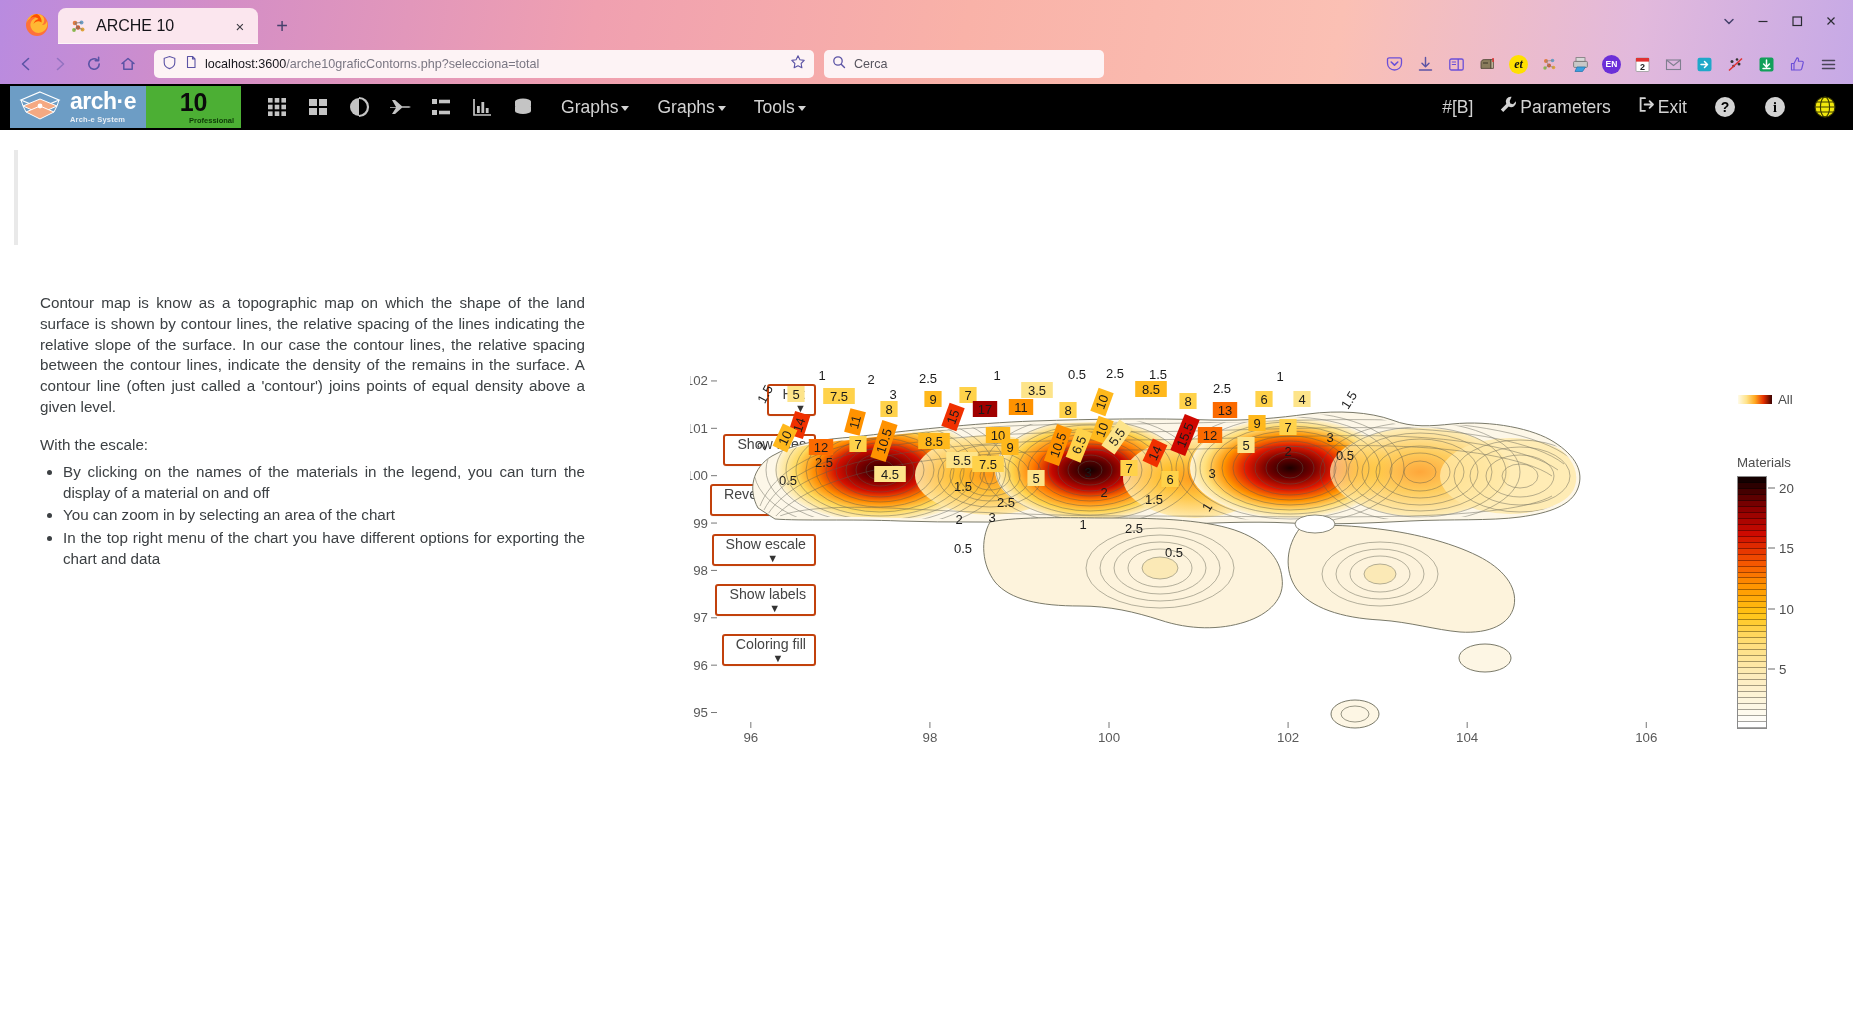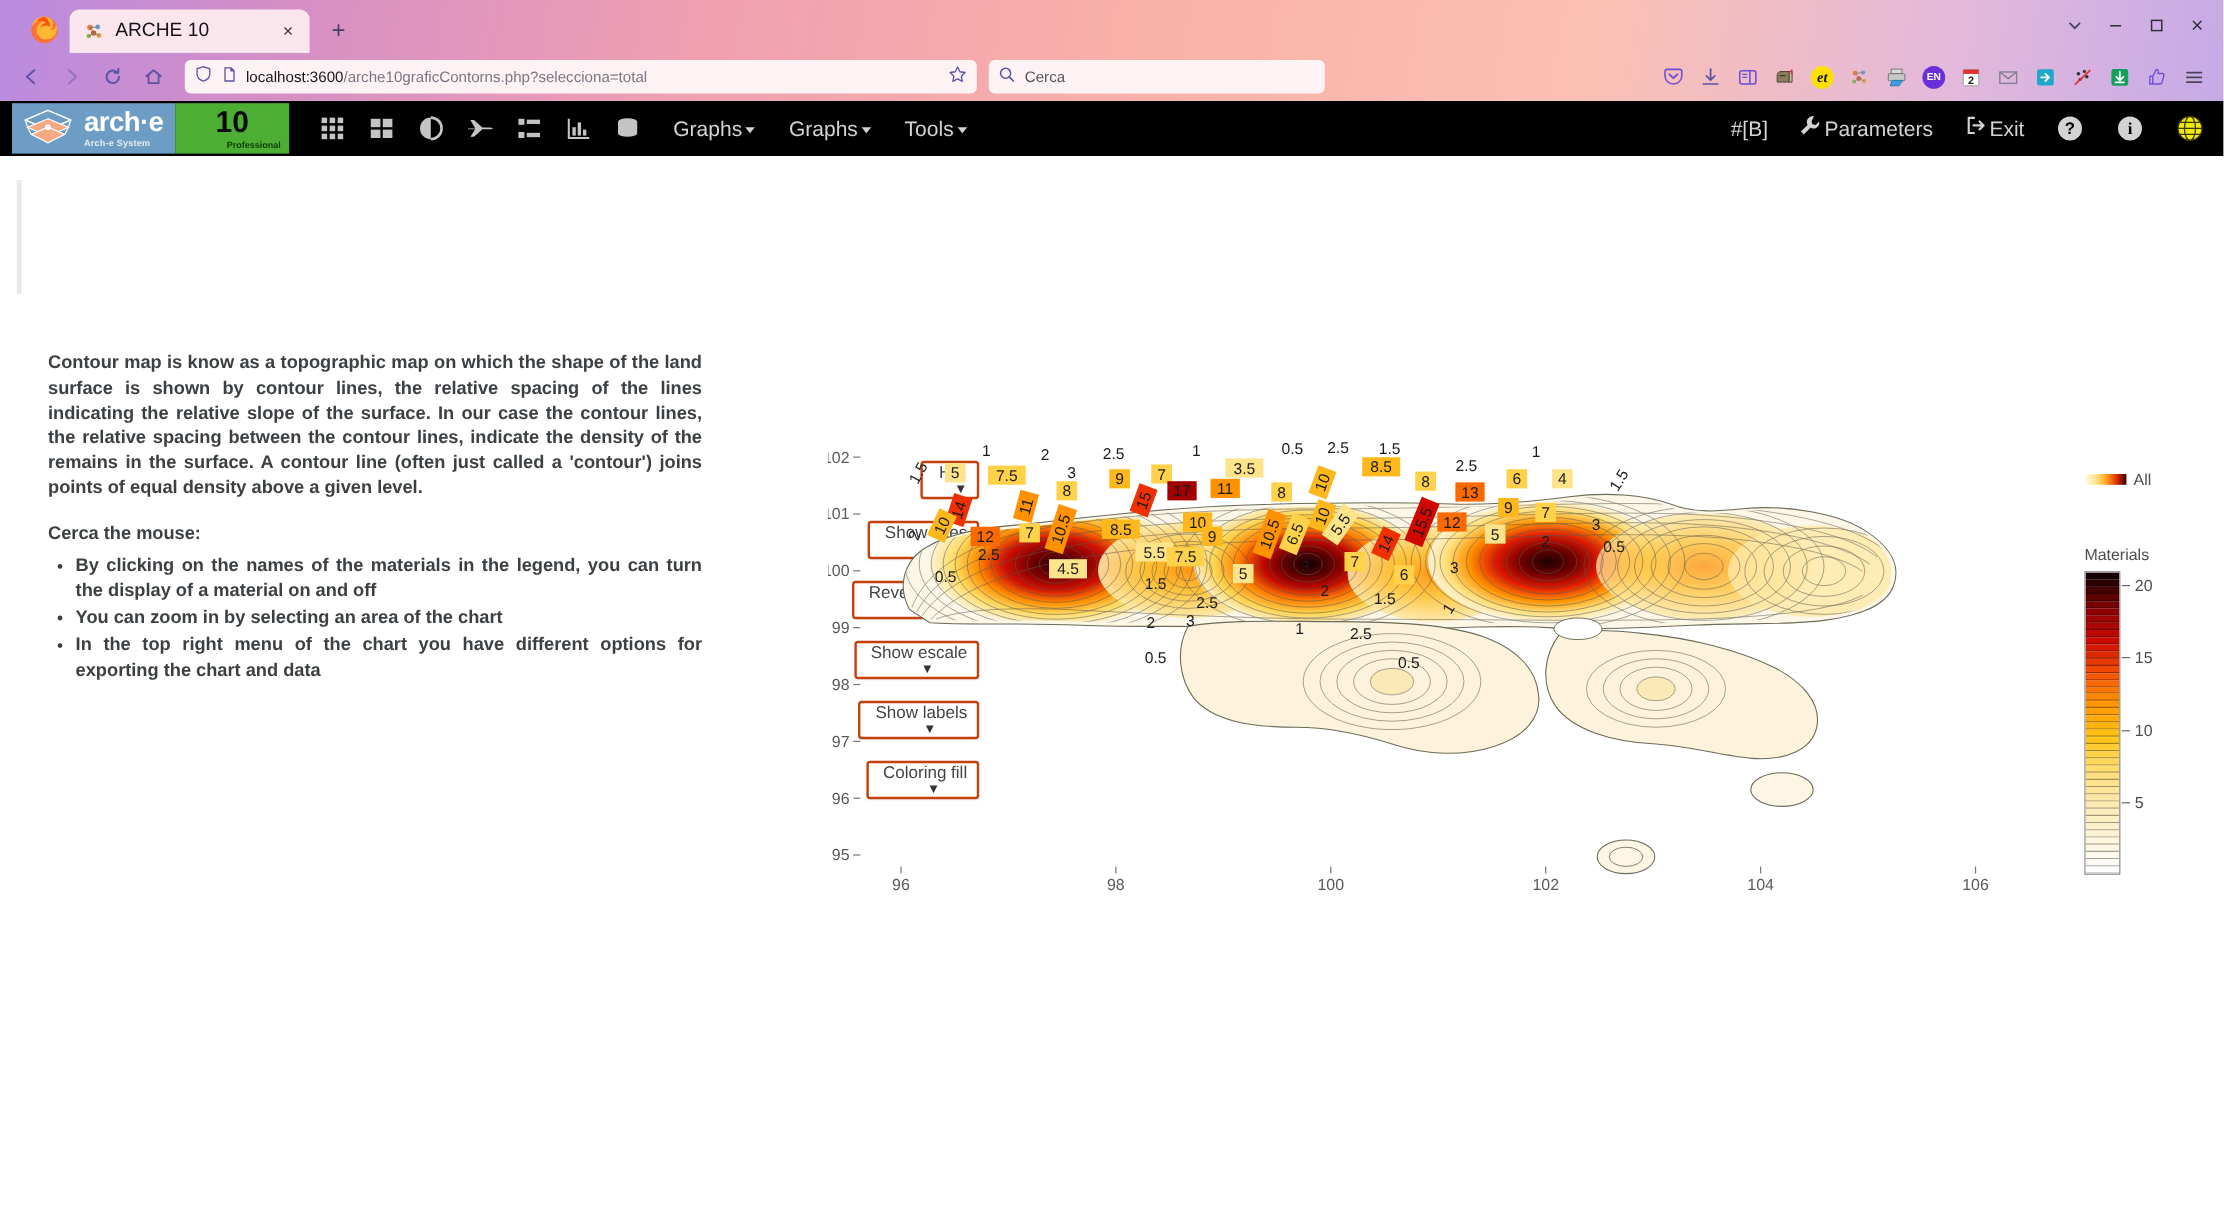--- a/index.html
+++ b/index.html
@@ -214,21 +214,20 @@
     background: #e9e9e9;
   }
   #intro {
     position: absolute;
     left: 40px; top: 163px;
     width: 545px;
     font-size: 15.2px;
     color: #3c4043;
     line-height: 1.37;
     text-align: justify;
-    font-weight: bold;
   }
   #intro p { margin: 0 0 17px 0; }
   #intro ul { margin: 6px 0 0 0; padding-left: 23px; }
   #intro li { margin-bottom: 2px; text-align: justify; }
 
   
   #controls {
     position: absolute;
     left: 646px; top: 254px;
     width: 170px;
@@ -657,21 +656,21 @@
     </div>
   </div>
 </div>
 
 <div id="page">
 
   <div id="leftbar"></div>
 
   <div id="intro">
     <p>Contour map is know as a topographic map on which the shape of the land surface is shown by contour lines, the relative spacing of the lines indicating the relative slope of the surface. In our case the contour lines, the relative spacing between the contour lines, indicate the density of the remains in the surface. A contour line (often just called a 'contour') joins points of equal density above a given level.</p>
-    <p style="margin-bottom:4px;">Cerca the mouse:</p>
+    <p style="margin-bottom:4px;">With the escale:</p>
     <ul>
       <li>By clicking on the names of the materials in the legend, you can turn the display of a material on and off</li>
       <li>You can zoom in by selecting an area of the chart</li>
       <li>In the top right menu of the chart you have different options for exporting the chart and data</li>
     </ul>
   </div>
 
   <div id="controls">
     <div class="sel">
       <span>Hot</span>

